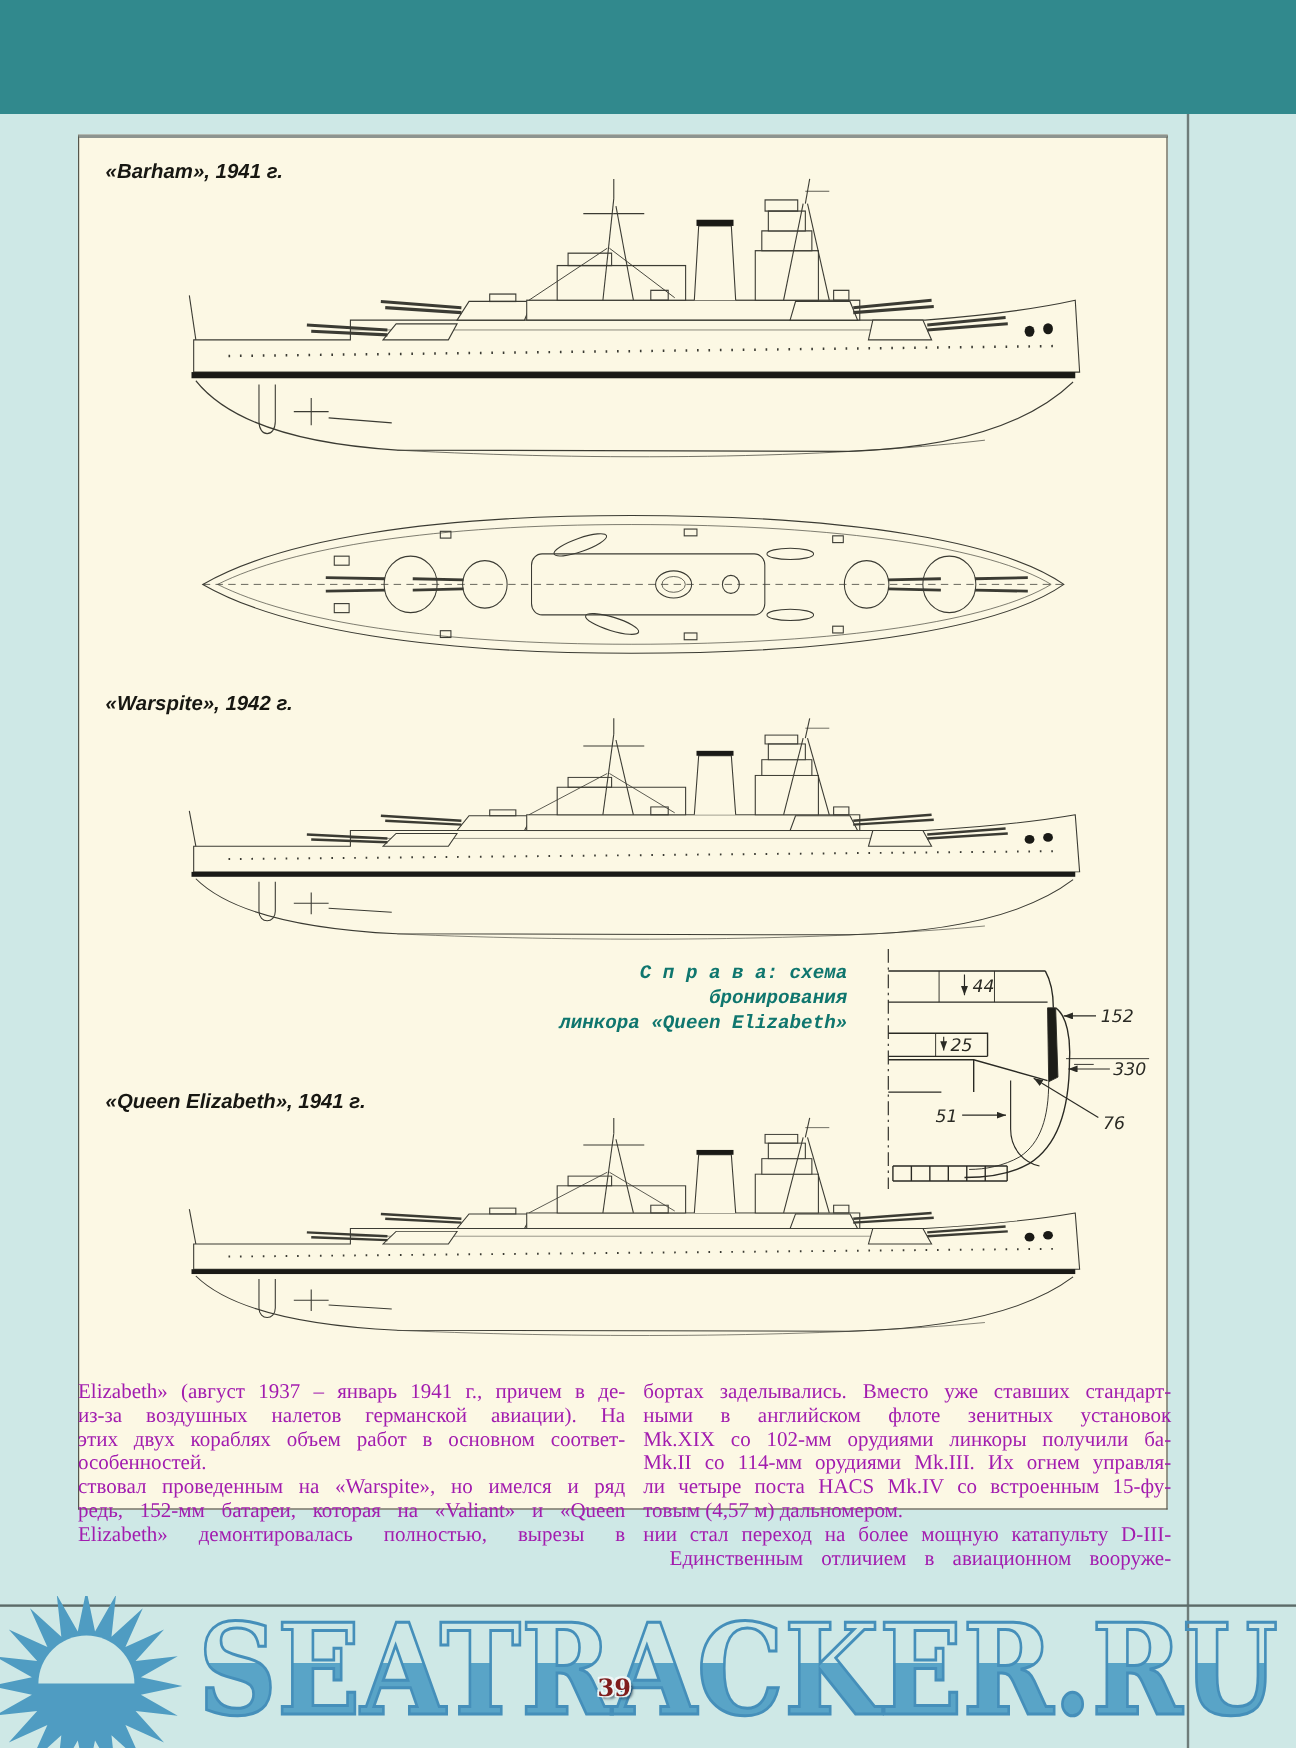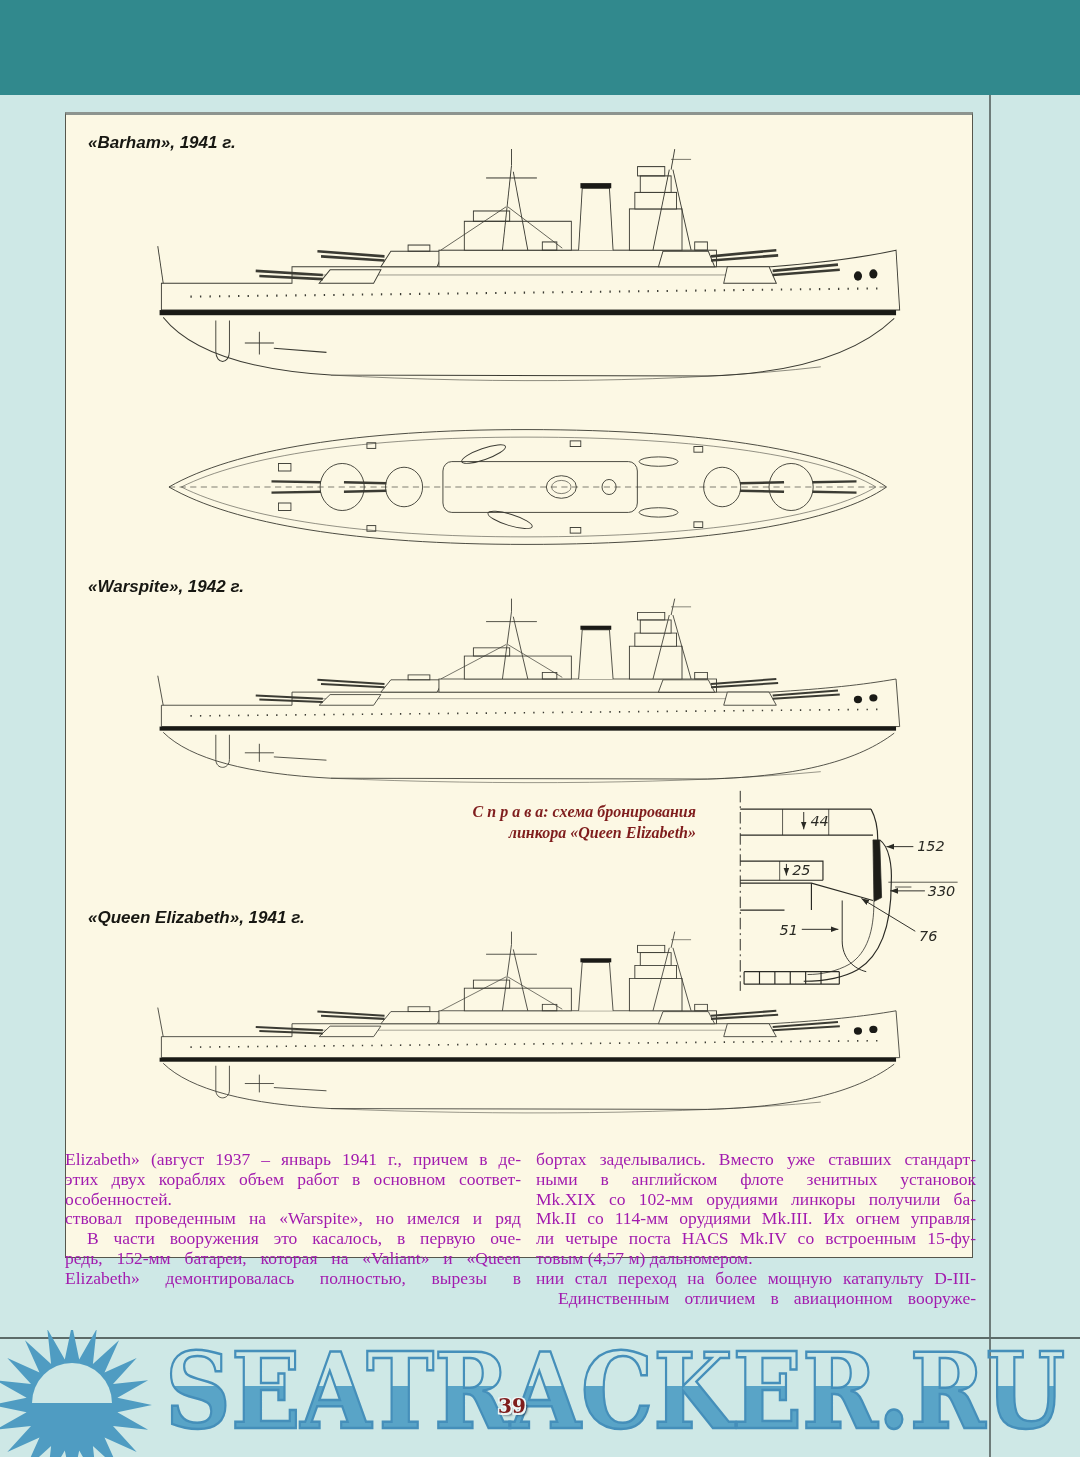--- a/index.html
+++ b/index.html
@@ -14,23 +14,23 @@
   .plate{
     position:absolute;left:65px;top:112px;width:908px;height:1146px;
     background:#fcf8e4;border:1px solid #56564c;border-top:3px solid #8d948f;
     box-sizing:border-box;
   }
   .fig-label{
     position:absolute;font-family:"Liberation Sans", sans-serif;
     font-weight:bold;font-style:italic;font-size:17px;color:#171712;white-space:nowrap;
   }
   .armor-caption{
-    position:absolute;left:334px;top:686px;width:296px;text-align:right;
-    font-family:Liberation Serif, serif;font-weight:bold;font-style:italic;
-    font-size:16px;line-height:21px;color:#7f1d1d;
+    position:absolute;left:344px;top:686px;width:296px;text-align:right;
+    font-family:Liberation Mono, monospace;font-weight:bold;font-style:italic;
+    font-size:16px;line-height:21px;color:#0f766e;
   }
   .ship-svg{position:absolute;}
   .col{
     position:absolute;top:1150px;color:#a21caf;
     font-size:17.5px;line-height:19.8px;
   }
   .col-left{left:65px;width:456px;}
   .col-right{left:536px;width:440px;}
   .line{text-align:justify;text-align-last:justify;white-space:nowrap;}
   .line.endpara{text-align-last:left;}
@@ -237,24 +237,24 @@
   </svg>
 
   <div class="fig-label" style="left:22px;top:793px">«Queen Elizabeth», 1941 г.</div>
   <svg class="ship-svg" style="left:70px;top:815px" width="780" height="202" viewBox="0 0 860 250" preserveAspectRatio="none">
     <use href="#ship-profile"></use>
   </svg>
 </div>
 
 <div class="col col-left">
   <div class="line">Elizabeth» (август 1937 – январь 1941 г., причем в де-</div>
+  <div class="line">из-за воздушных налетов германской авиации). На</div>
   <div class="line">этих двух кораблях объем работ в основном соответ-</div>
   <div class="line endpara">особенностей.</div>
   <div class="line">ствовал проведенным на «Warspite», но имелся и ряд</div>
-  <div class="line indent">В части вооружения это касалось, в первую оче-</div>
   <div class="line">редь, 152-мм батареи, которая на «Valiant» и «Queen</div>
   <div class="line">Elizabeth» демонтировалась полностью, вырезы в</div>
 </div>
 <div class="col col-right">
   <div class="line">бортах заделывались. Вместо уже ставших стандарт-</div>
   <div class="line">ными в английском флоте зенитных установок</div>
   <div class="line">Mk.XIX со 102-мм орудиями линкоры получили ба-</div>
   <div class="line">Mk.II со 114-мм орудиями Mk.III. Их огнем управля-</div>
   <div class="line">ли четыре поста HACS Mk.IV со встроенным 15-фу-</div>
   <div class="line endpara">товым (4,57 м) дальномером.</div>

